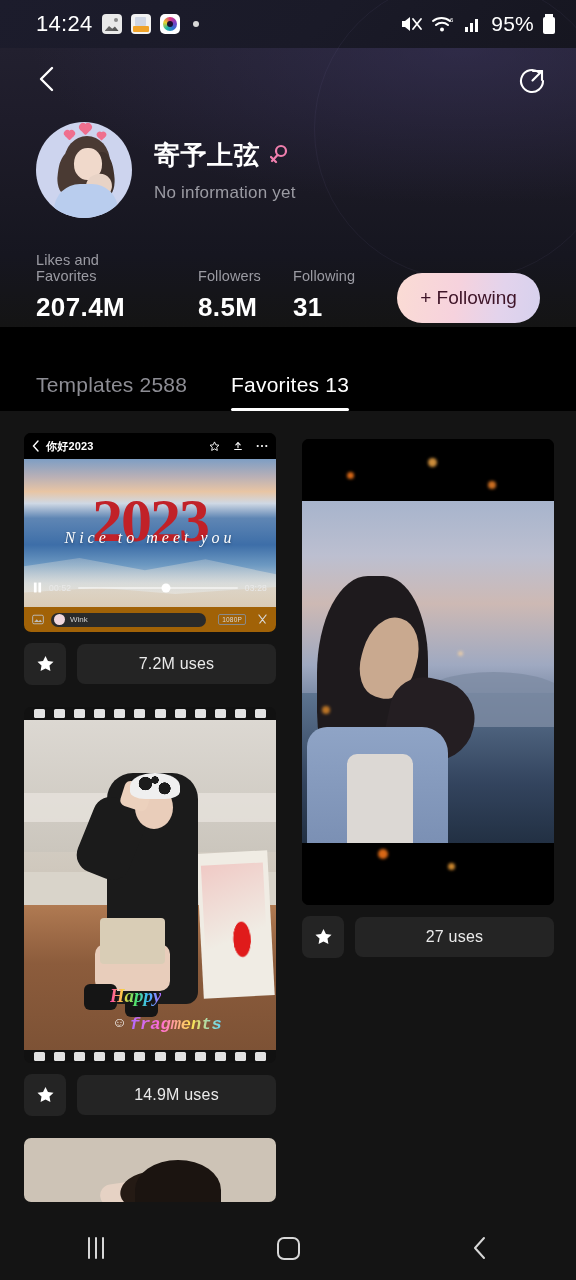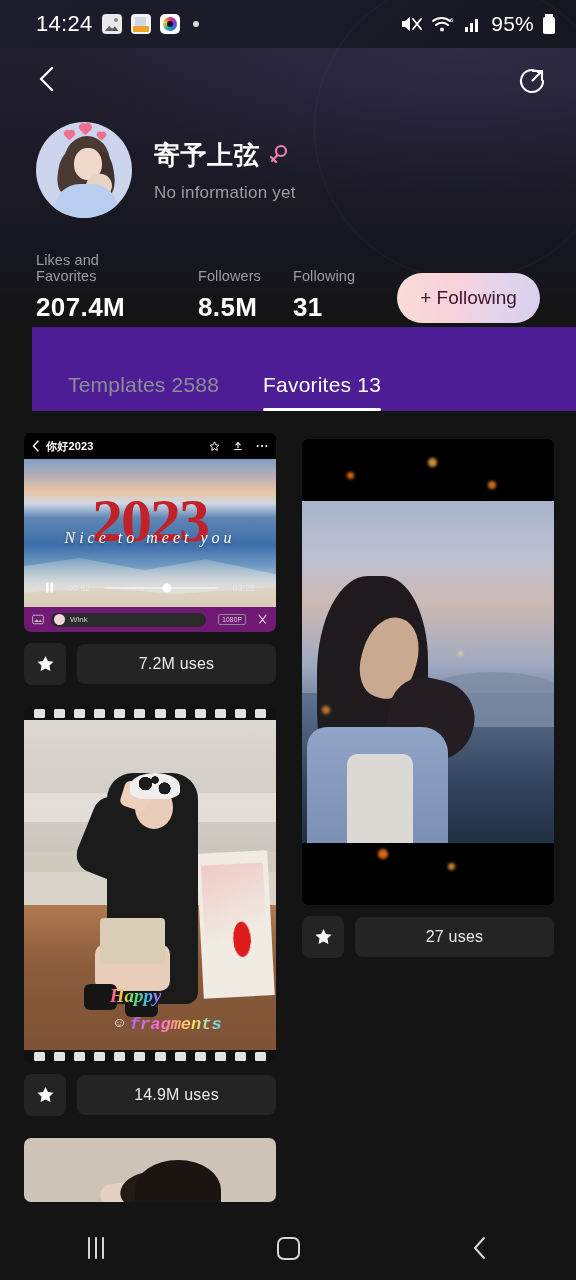--- a/index.html
+++ b/index.html
@@ -95,21 +95,21 @@
   .follow-btn{
     margin-left:auto; margin-right:36px; margin-top:2px;
     width:152px; height:50px; border-radius:25px;
     background:linear-gradient(100deg,#fbdcd4 0%,#f6d2dd 42%,#e3d3ec 72%,#d6d1ee 100%);
     color:#3e1428; font-size:19px; font-weight:400;
     display:flex; align-items:center; justify-content:center;
     border:none; cursor:pointer; font-family:"Liberation Sans",sans-serif;
   }
 
   
-  .tabs{ display:flex; align-items:flex-end; gap:44px; padding:46px 0 0 36px; background:#4c1d95;margin-left:32px;}
+  .tabs{ display:flex; align-items:flex-end; gap:44px; padding:46px 0 0 36px; background:#000000;}
   .tab{ position:relative; padding-bottom:14px; cursor:pointer; }
   .tab-label{ font-size:21px; color:#8d8d94; letter-spacing:.2px;}
   .tab.active .tab-label{ color:#fff; font-weight:400;}
   .tab-underline{ position:absolute; left:0; right:0; bottom:0; height:3px; background:#fff; border-radius:2px;}
 
   
   .grid{
     display:flex; gap:26px; padding:22px 24px 0 24px; background:#141414;
     height:808px; overflow:hidden;
   }
@@ -149,25 +149,25 @@
     position:absolute; left:0; right:0; top:36%; transform:translateY(-38%);
     text-align:center; font-size:62px; font-weight:700; color:#c12128;
     letter-spacing:-2px; font-family:"Liberation Serif",serif;
   }
   .vp-sub{
     position:absolute; left:0; right:0; top:47%;
     text-align:center; font-size:16px; color:#fff; font-style:italic;
     letter-spacing:4px; font-family:"Liberation Serif",serif;
     text-shadow:0 1px 3px rgba(0,0,0,.35);
   }
-  .vp-ctrl{ position:absolute; left:0; right:0; bottom:14px; display:flex; align-items:center; gap:14px; padding:0 21px;}
+  .vp-ctrl{ position:absolute; left:0; right:0; bottom:14px; display:flex; align-items:center; gap:7px; padding:0 9px;}
   .vp-time{ font-size:8.5px; color:#e9e9e9; letter-spacing:.2px;}
   .vp-bar{ flex:1; height:2px; background:rgba(255,255,255,.5); position:relative; border-radius:2px;}
   .vp-knob{ position:absolute; left:55%; top:50%; transform:translate(-50%,-50%); width:9px;height:9px;border-radius:50%;background:#fff;}
-  .vp-bottom{ height:25px; background:#701a75; display:flex; align-items:center; padding:0 8px; gap:7px;}
+  .vp-bottom{ height:25px; background:#a16207; display:flex; align-items:center; padding:0 8px; gap:7px;}
   .vp-pill{ flex:0 0 155px; height:14px; border-radius:8px; background:#2a2a2a; display:flex; align-items:center; padding-left:3px; gap:5px;}
   .vp-pill-dot{ width:11px;height:11px;border-radius:50%;background:#f0d7dd;}
   .vp-pill-txt{ font-size:8px; color:#cfcfcf;}
   .vp-quality{ margin-left:auto; font-size:6.5px; color:#d8d8d8; border:1px solid #8a8a8a; border-radius:2px; padding:1px 3px; letter-spacing:.2px;}
 
   
   .film{ height:356px; background:#111; padding:13px 0; position:relative;}
   .film-holes{ position:absolute; left:0; right:0; height:13px; display:flex; justify-content:space-around; align-items:center; padding:0 5px;}
   .film-holes.top{ top:0;} .film-holes.bot{ bottom:0;}
   .film-holes span{ width:11px;height:9px;background:#e2e2e2;border-radius:1.5px;}

